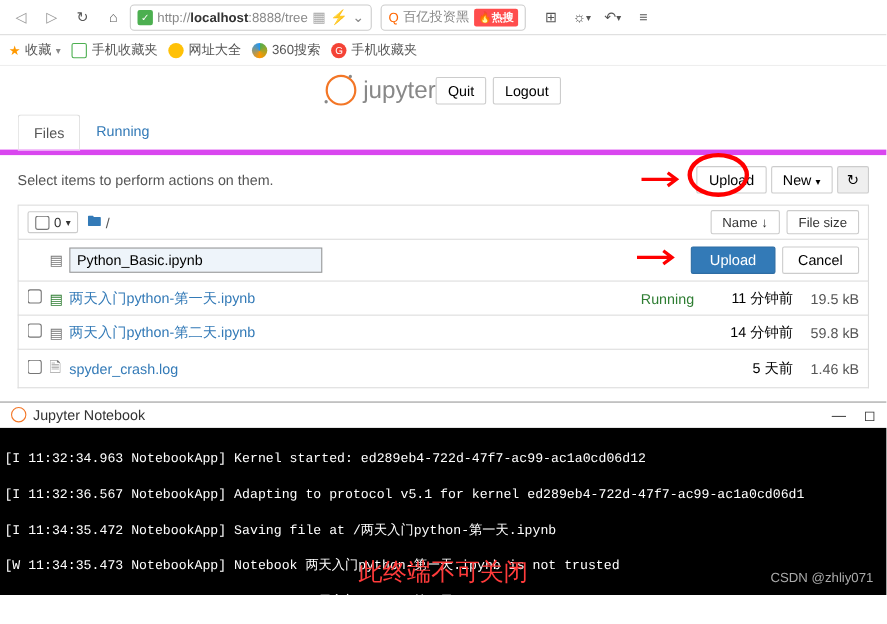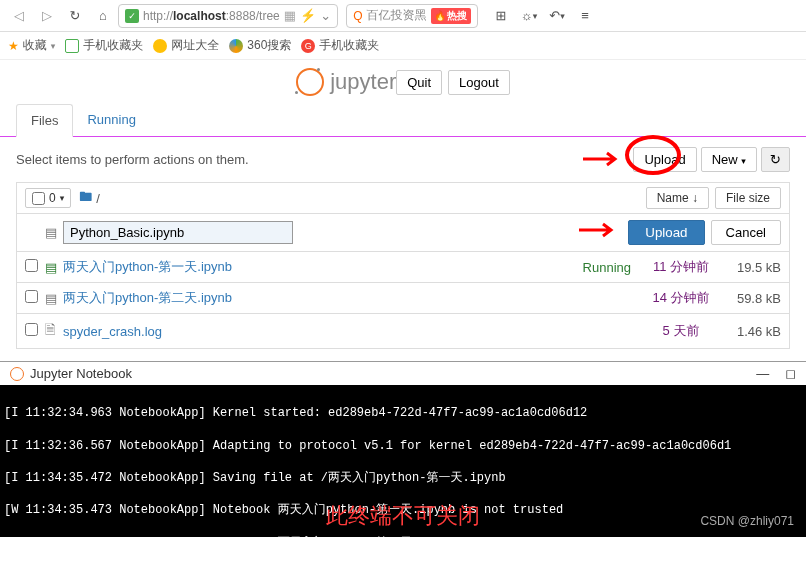--- a/index.html
+++ b/index.html
@@ -23,21 +23,21 @@
 
 .jup-header { display: flex; justify-content: center; align-items: center; padding: 8px 16px; }
 .jup-logo { display: flex; align-items: center; gap: 6px; font-size: 22px; color: #888; }
 .jup-orb { width: 28px; height: 28px; border: 2px solid #f37626; border-radius: 50%; position: relative; }
 .jup-orb::before, .jup-orb::after { content: ''; position: absolute; width: 3px; height: 3px; background: #888; border-radius: 50%; }
 .jup-orb::before { top: -2px; right: 2px; }
 .jup-orb::after { bottom: 0px; left: -3px; }
 .btn { border: 1px solid #ccc; background: #fff; padding: 4px 10px; font-size: 13px; cursor: pointer; border-radius: 2px; }
 
 
-.tabs { display: flex; border-bottom: 1px solid #d946ef; padding: 0 16px; }
+.tabs { display: flex; border-bottom: 5px solid #d946ef; padding: 0 16px; }
 .tab { padding: 8px 14px; color: #337ab7; cursor: pointer; font-size: 13px; }
 .tab.active { color: #555; border: 1px solid #ddd; border-bottom: 1px solid #fff; margin-bottom: -1px; border-radius: 3px 3px 0 0; }
 
 
 .toolbar { display: flex; justify-content: space-between; align-items: center; padding: 10px 16px; font-size: 13px; color: #555; }
 .toolbar-right { display: flex; gap: 4px; align-items: center; position: relative; }
 .refresh-btn { border: 1px solid #ccc; padding: 4px 8px; cursor: pointer; border-radius: 2px; }
 
 
 .red-circle { position: absolute; border: 4px solid red; border-radius: 50%; pointer-events: none; }
@@ -53,26 +53,26 @@
 
 
 .file-row { display: flex; align-items: center; border: 1px solid #ddd; border-top: none; margin: 0 16px; padding: 6px 8px; position: relative; }
 .file-chk { width: 20px; }
 .file-icon { width: 18px; color: #777; }
 .file-icon.running { color: #2e7d32; }
 .file-link { color: #337ab7; cursor: pointer; }
 .file-input { border: 1px solid #999; padding: 3px 6px; width: 230px; font-size: 13px; background: #eef4fa; }
 .btn-primary { background: #337ab7; color: #fff; border: 1px solid #2e6da4; padding: 4px 16px; margin-left: 6px; border-radius: 2px; cursor: pointer; }
 .status { color: #2e7d32; margin-left: auto; margin-right: 10px; }
-.mod-time { width: 80px; text-align: center; color: #701a75; }
+.mod-time { width: 80px; text-align: right; color: #000000; }
 .file-size { width: 60px; text-align: right; color: #555; }
 .spacer { margin-left: auto; }
 
 
-.term-title { background: #fff; border-top: 1px solid #999; padding: 4px 10px; display: flex; align-items: center; gap: 6px; font-size: 13px; margin-top: 12px; }
+.term-title { background: #fff; border-top: 1px solid #999; padding: 4px 10px; display: flex; align-items: flex-start; gap: 6px; font-size: 13px; margin-top: 12px; }
 .term-title-right { margin-left: auto; display: flex; gap: 16px; }
 .terminal { background: #000; color: #fff; font-family: 'Courier New', monospace; font-size: 12px; padding: 4px; line-height: 1.35; white-space: pre; overflow: hidden; position: relative; height: 152px; }
 .term-warn { color: #ff3b3b; font-size: 22px; position: absolute; bottom: 6px; left: 50%; transform: translateX(-50%); font-family: Arial, sans-serif; }
 .watermark { position: absolute; bottom: 8px; right: 12px; color: #aaa; font-size: 12px; font-family: Arial, sans-serif; }
 </style>
 </head>
 <body>
 
 <div class="browser-bar">
   <div class="nav-btn">◁</div>

